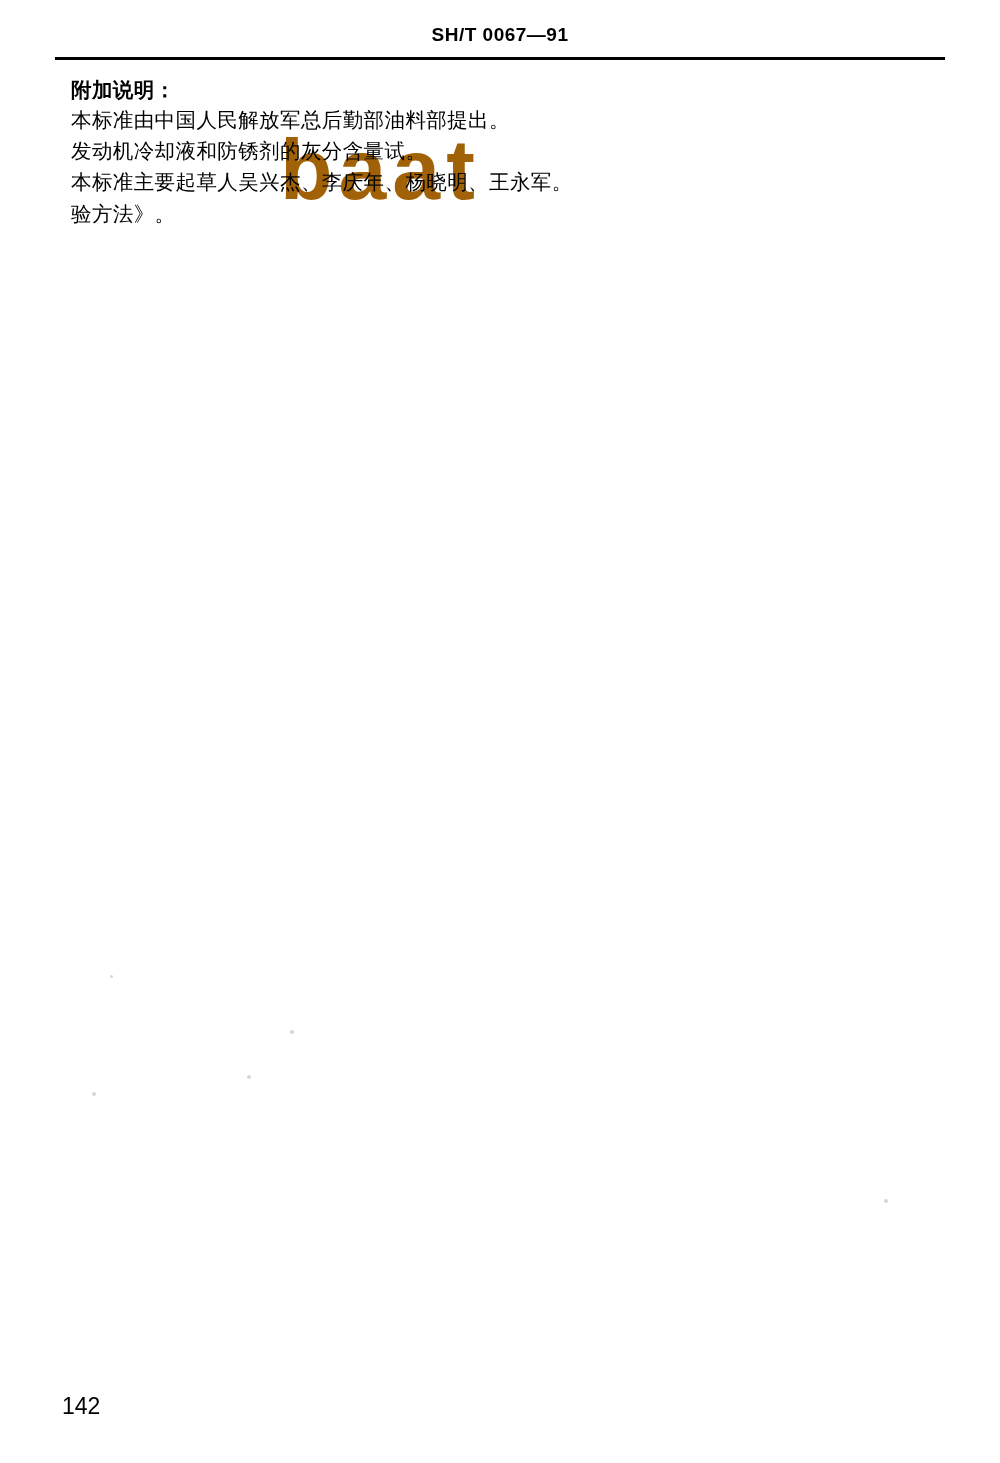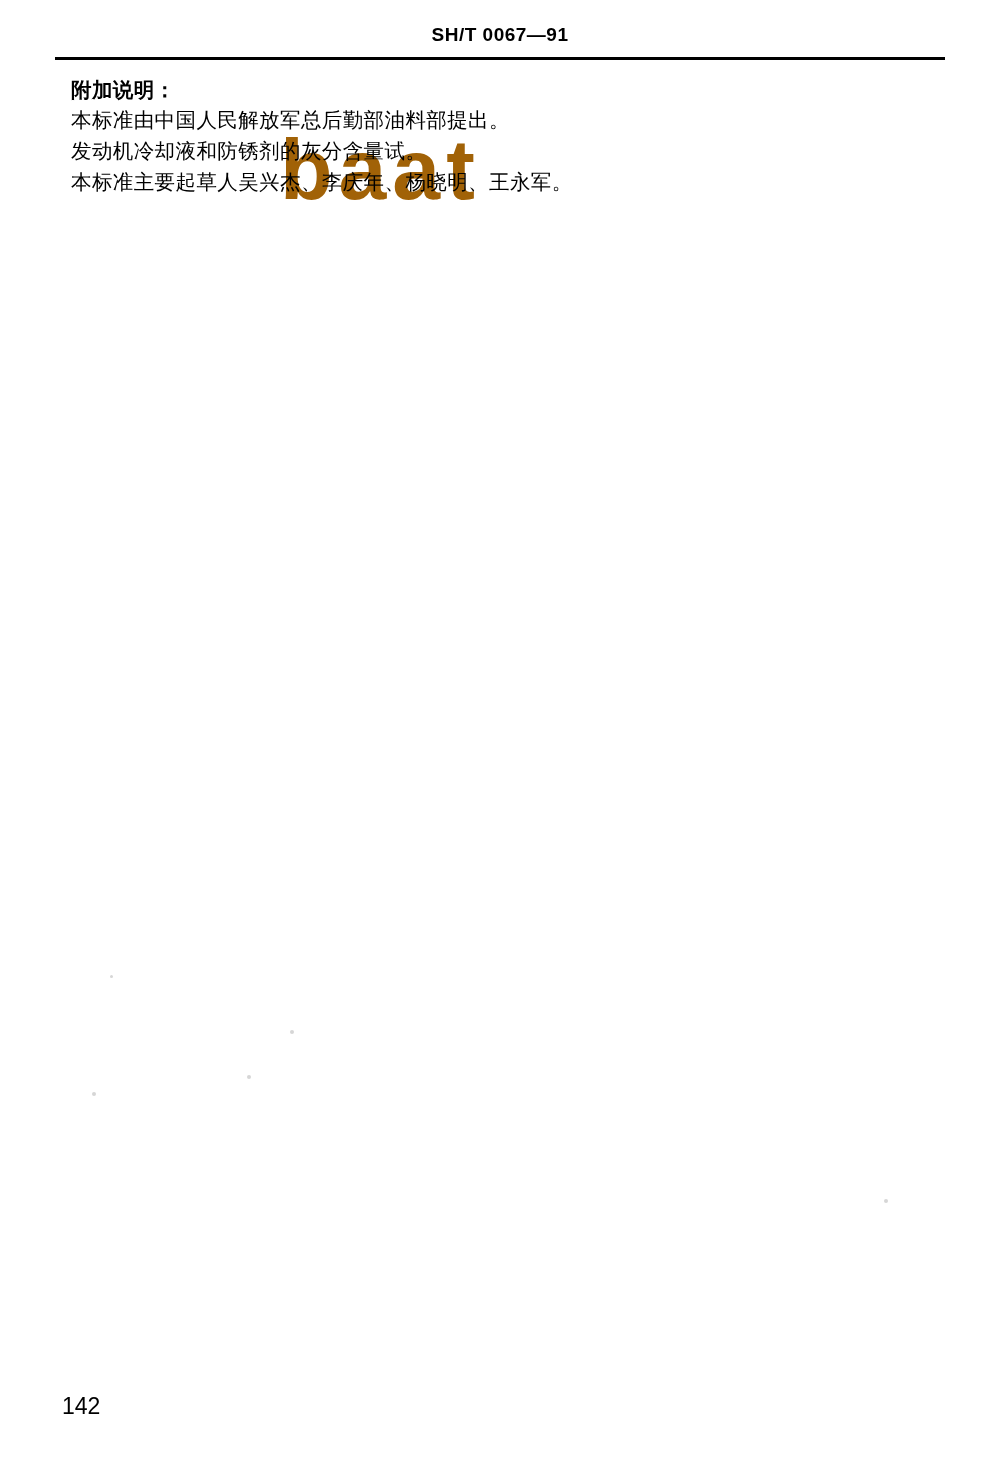--- a/index.html
+++ b/index.html
@@ -94,20 +94,21 @@
   <div class="header">SH/T 0067—91</div>
   <div class="header-rule"></div>
 
   <div class="watermark">baat</div>
 
   <div class="body-block">
     <div class="line title">附加说明：</div>
     <div class="line indent">本标准由中国人民解放军总后勤部油料部提出。</div>
     <div class="line indent">发动机冷却液和防锈剂的灰分含量试。</div>
     <div class="line indent">本标准主要起草人吴兴杰、李庆年、杨晓明、王永军。</div>
+    <div class="line">验方法》。</div>
   </div>
 
   <div class="speck" style="left:110px; top:975px; width:3px; height:3px;"></div>
   <div class="speck" style="left:290px; top:1030px; width:4px; height:4px;"></div>
   <div class="speck" style="left:247px; top:1075px; width:4px; height:4px;"></div>
   <div class="speck" style="left:92px; top:1092px; width:4px; height:4px;"></div>
   <div class="speck" style="left:884px; top:1199px; width:4px; height:4px;"></div>
 
   <div class="page-number">142</div>
 

